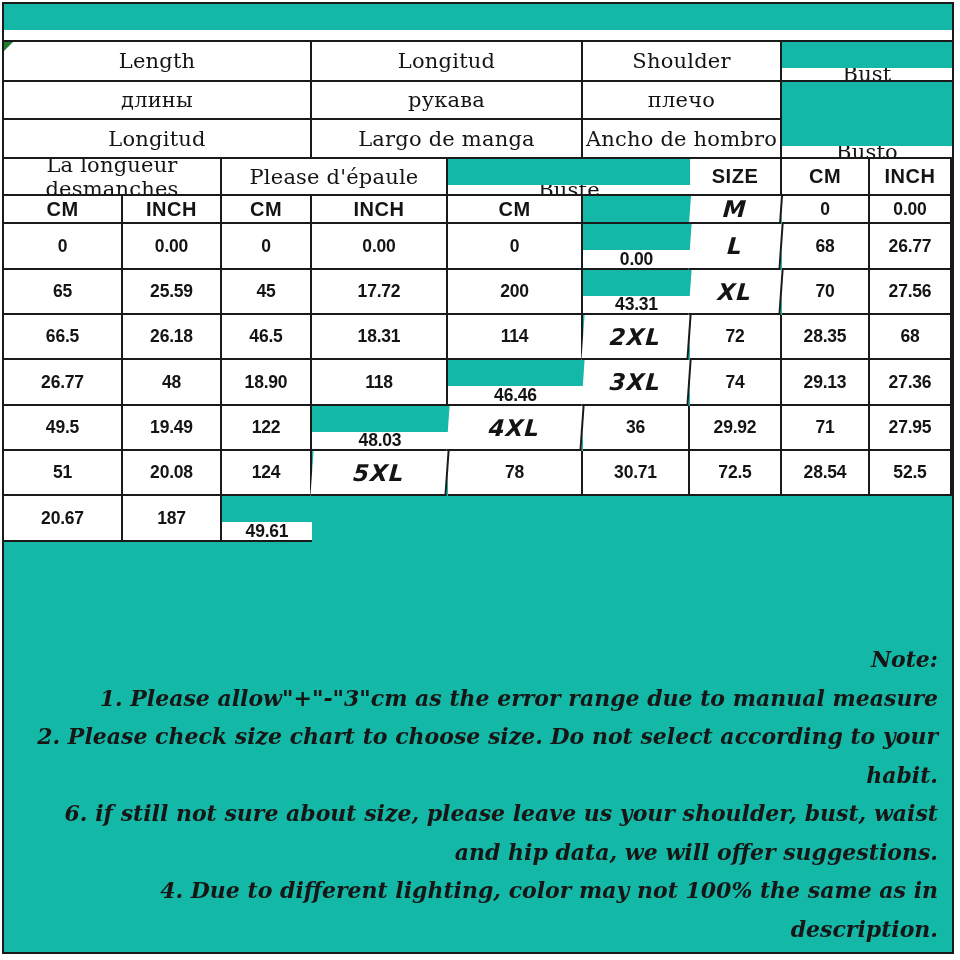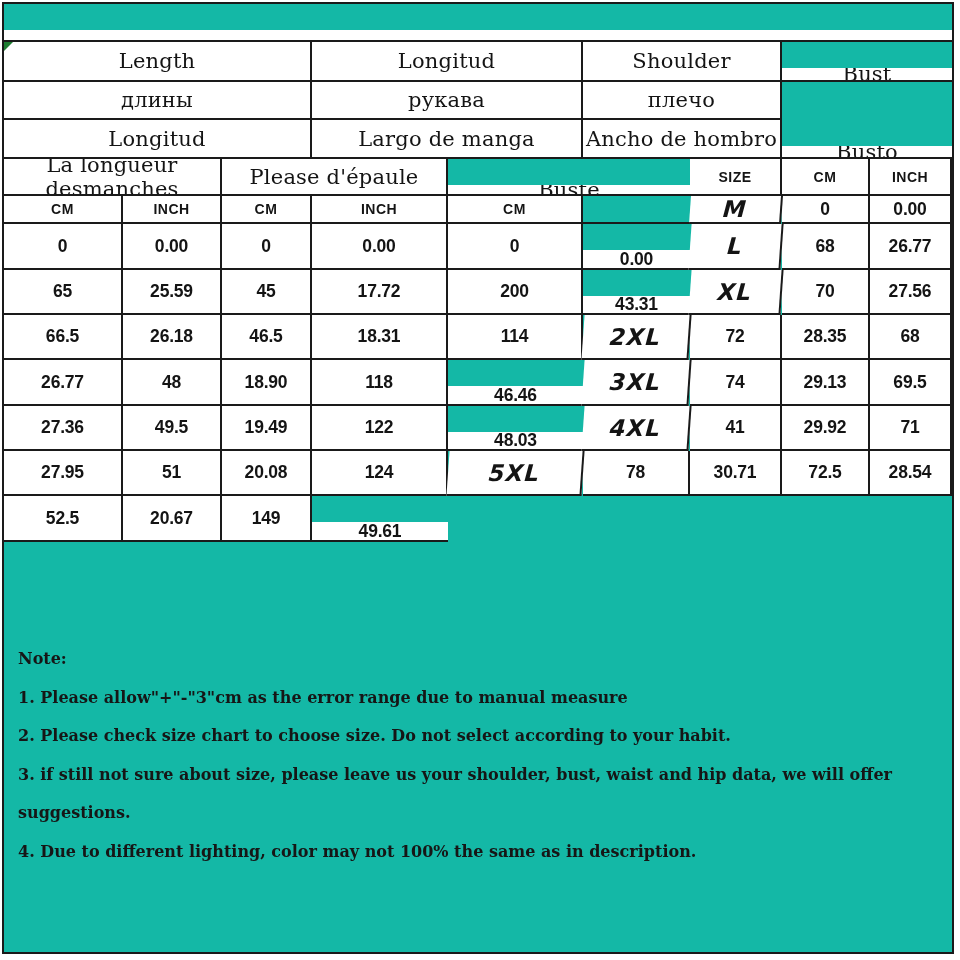--- a/index.html
+++ b/index.html
@@ -25,39 +25,39 @@
     display: flex; align-items: center; justify-content: center;
     border-right: 2px solid var(--ln); border-bottom: 2px solid var(--ln);
     background: #fff; color: #141414; text-align: center; overflow: hidden;
   }
   .cell.last { border-right: none; margin-top: 26px; }
   .span9 { grid-column: 1 / -1; }
   .span3 { grid-column: span 3; }
   .span2 { grid-column: span 2; }
 
   .lang { font-family: "DejaVu Serif", serif; font-size: 21px; letter-spacing: 0.2px; }
-  .hd   { font-family: "Liberation Sans", sans-serif; font-weight: bold; font-size: 14px; letter-spacing: 0.5px; }
+  .hd   { font-family: "Liberation Sans", sans-serif; font-weight: bold; font-size: 20px; letter-spacing: 0.5px; }
   .size-label {
     font-family: "DejaVu Sans", sans-serif; font-style: italic; font-weight: bold;
     font-size: 23px; letter-spacing: 1px; transform: skewX(-4deg);
   }
   .num { font-family: "Liberation Sans", sans-serif; font-weight: bold; font-size: 17.5px; letter-spacing: -0.2px; }
 
   
   .corner-marker {
     position: absolute; left: 0; top: 38px; width: 0; height: 0;
     border-top: 9px solid #1e7d32; border-right: 9px solid transparent;
   }
 
   
   .notes {
     position: absolute; left: 0; right: 0; top: 540px; bottom: 0;
-    padding-top: 96px; text-align: left;
+    padding-top: 96px; text-align: right;
     font-family: "DejaVu Serif", serif; font-weight: bold;
-    font-size: 16px; line-height: 38.5px; color: #161616;
+    font-size: 22px; line-height: 38.5px; color: #161616; font-style: italic;
   }
   .note-line { max-width: 920px; margin: 0 auto; }
 </style>
 </head>
 <body>
 
 <div class="frame">
   <div class="grid" id="grid">
       <div class="cell span9 last"></div>
       <div class="cell span3 lang">Length</div>
@@ -114,46 +114,45 @@
       <div class="cell num">28.35</div>
       <div class="cell num">68</div>
       <div class="cell num">26.77</div>
       <div class="cell num">48</div>
       <div class="cell num">18.90</div>
       <div class="cell num">118</div>
       <div class="cell num last">46.46</div>
       <div class="cell size-label">3XL</div>
       <div class="cell num">74</div>
       <div class="cell num">29.13</div>
-      <div class="cell num">69.5</div>
       <div class="cell num">27.36</div>
       <div class="cell num">49.5</div>
       <div class="cell num">19.49</div>
       <div class="cell num">122</div>
       <div class="cell num last">48.03</div>
       <div class="cell size-label">4XL</div>
-      <div class="cell num">41</div>
+      <div class="cell num">36</div>
       <div class="cell num">29.92</div>
       <div class="cell num">71</div>
       <div class="cell num">27.95</div>
       <div class="cell num">51</div>
       <div class="cell num">20.08</div>
       <div class="cell num">124</div>
       <div class="cell size-label">5XL</div>
       <div class="cell num">78</div>
       <div class="cell num">30.71</div>
       <div class="cell num">72.5</div>
       <div class="cell num">28.54</div>
       <div class="cell num">52.5</div>
       <div class="cell num">20.67</div>
-      <div class="cell num">149</div>
+      <div class="cell num">187</div>
       <div class="cell num last">49.61</div>
     </div>
   <div class="corner-marker"></div>
 
   <div class="notes">
     <div class="note-line">Note:</div>
     <div class="note-line">1. Please allow"+"-"3"cm as the error range due to manual measure</div>
     <div class="note-line">2. Please check size chart to choose size. Do not select according to your habit.</div>
-    <div class="note-line">3. if still not sure about size, please leave us your shoulder, bust, waist and hip data, we will offer suggestions.</div>
+    <div class="note-line">6. if still not sure about size, please leave us your shoulder, bust, waist and hip data, we will offer suggestions.</div>
     <div class="note-line">4. Due to different lighting, color may not 100% the same as in description.</div>
   </div>
 </div>
 
 </body></html>

